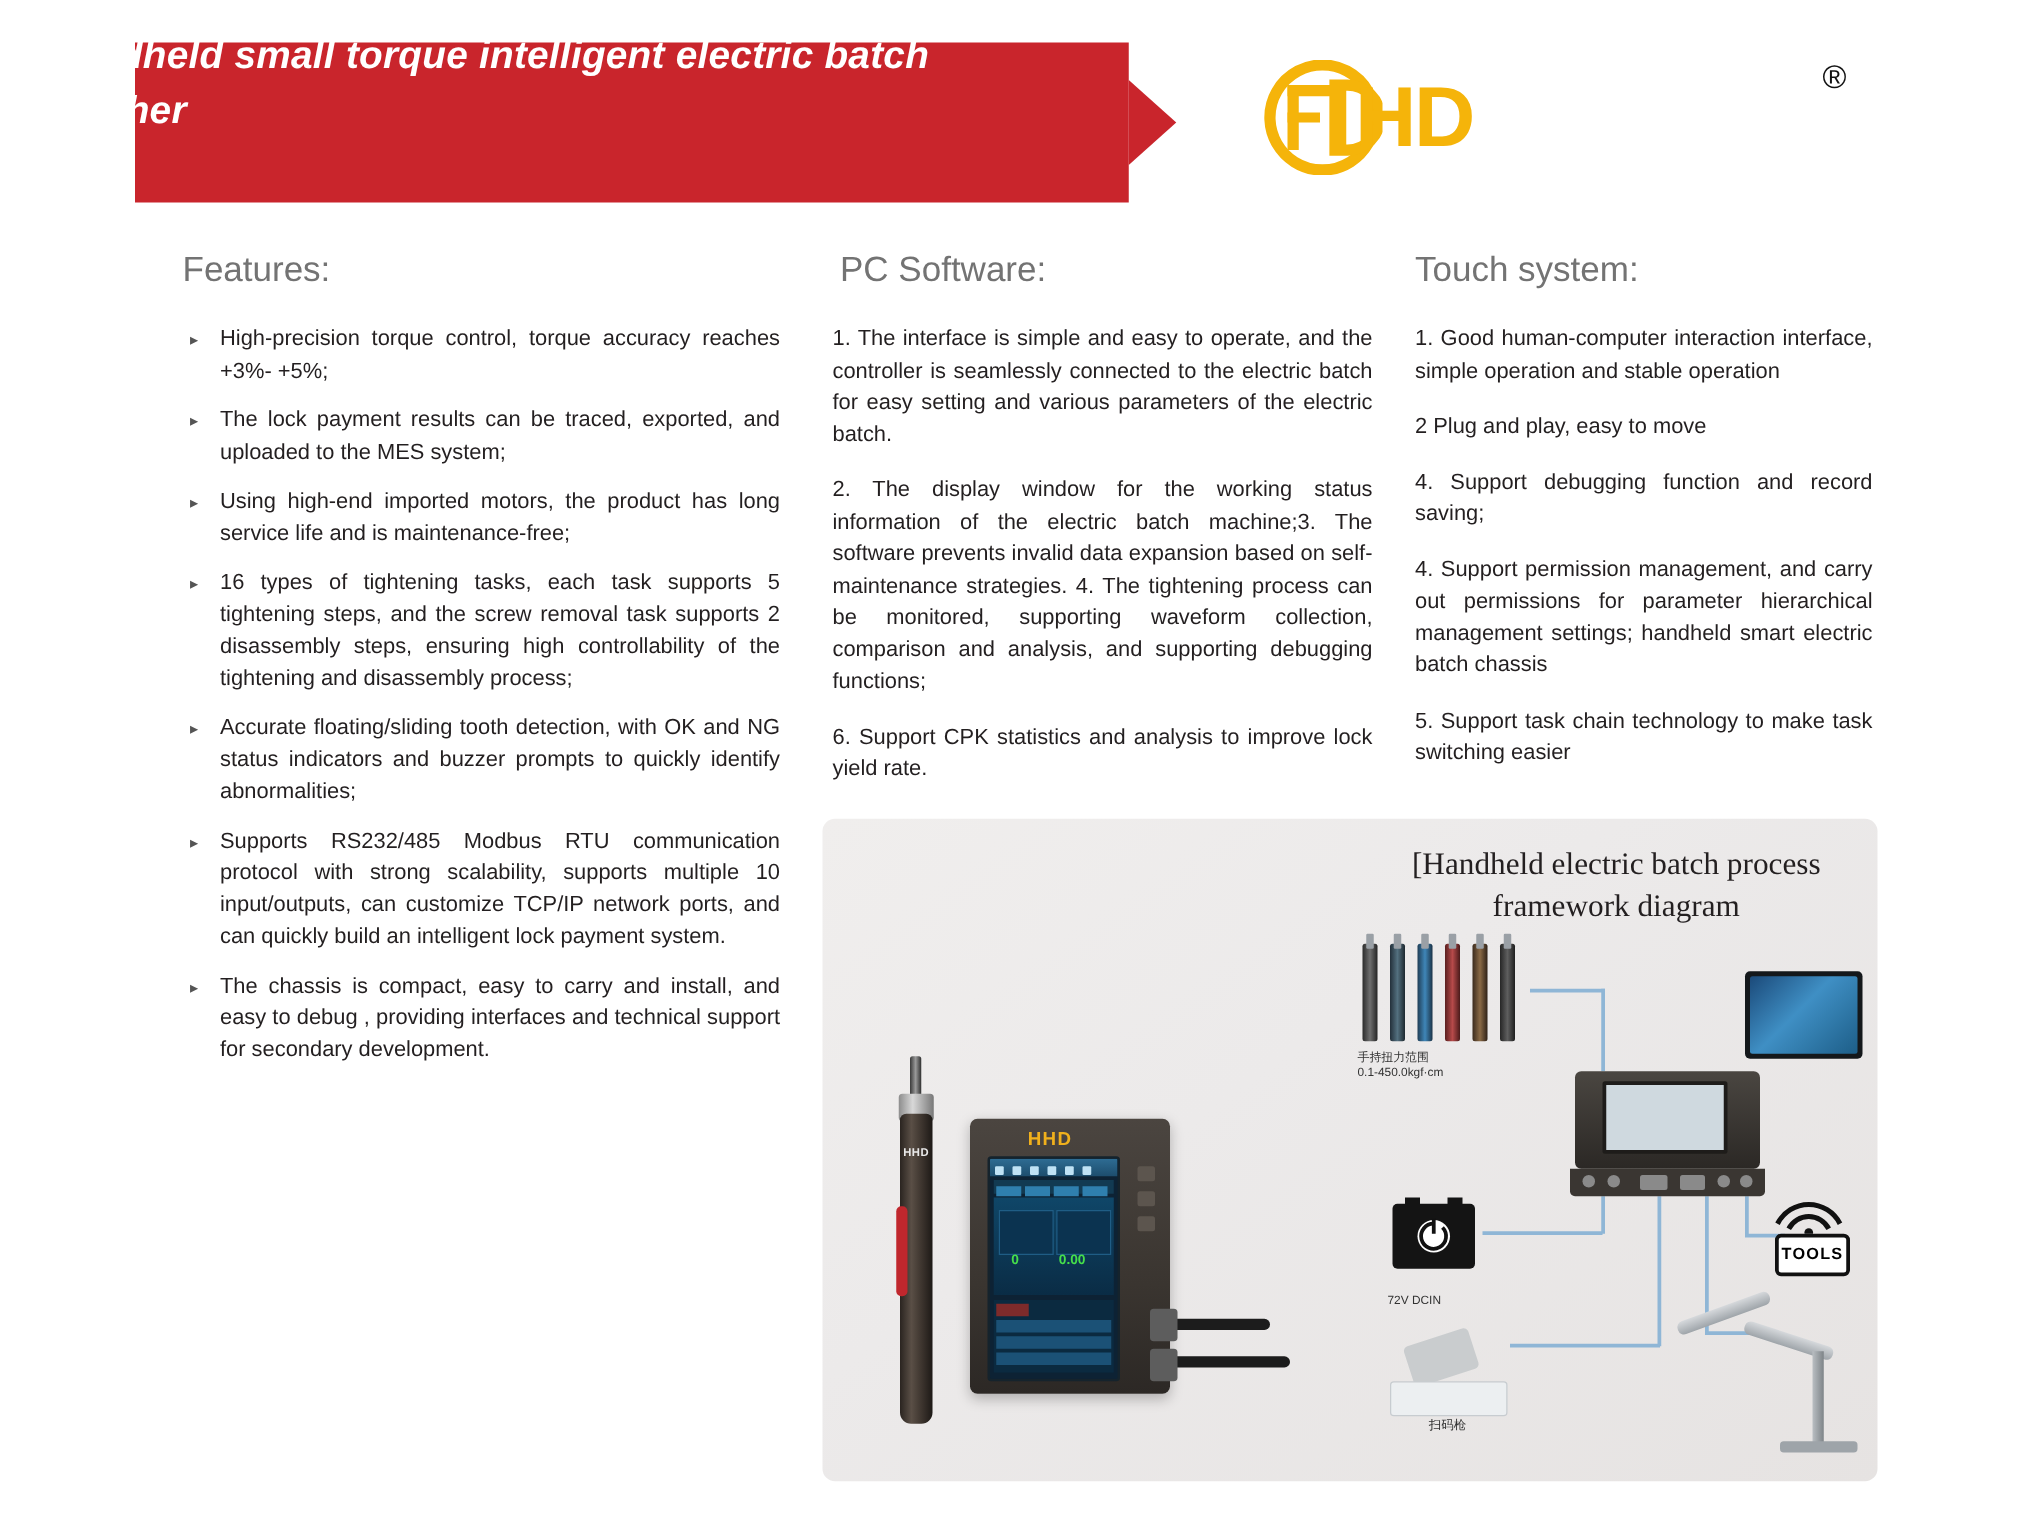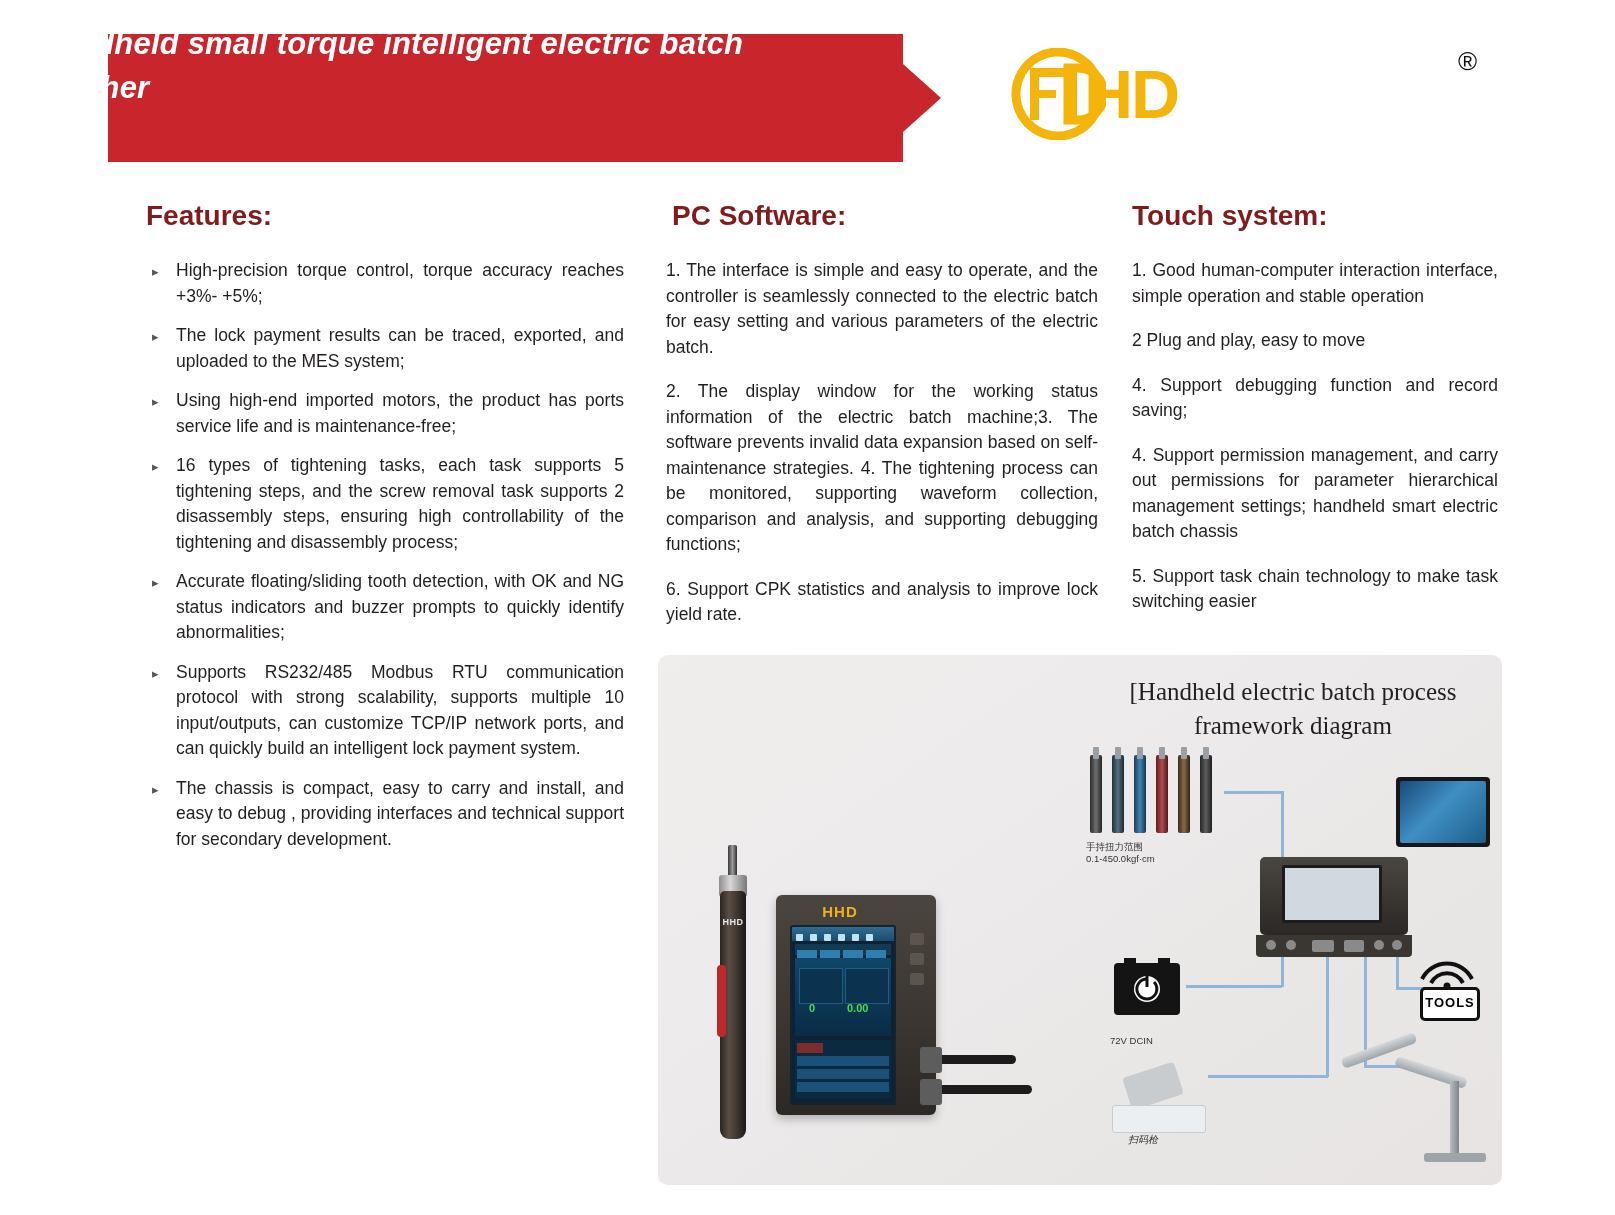--- a/index.html
+++ b/index.html
@@ -88,22 +88,22 @@
     left: 0px;
     top: 6px;
     width: 96px;
     height: 92px;
   }
 
   
   .col-title {
     position: absolute;
     font-size: 28px;
-    font-weight: bold;
-    color: #7f1d1d;
+    font-weight: normal;
+    color: #737373;
   }
   .col {
     position: absolute;
     color: #231f20;
     font-size: 17.5px;
     line-height: 25.5px;
     text-align: justify;
   }
   .col p { margin: 0 0 19px 0; }
 
@@ -361,22 +361,22 @@
   }
   .scanner .body {
     position:absolute; left:14px; top:4px; width:54px; height:34px;
     background:#c9ccce; border-radius:4px; transform:rotate(-18deg);
   }
   .scanner .base {
     position:absolute; left:0px; top:40px; width:92px; height:26px;
     background:#eceff1; border:1px solid #c7ccd0; border-radius:3px;
   }
   .scanner .lbl {
-    position:absolute; left:16px; top:68px; width:92px; 
-    font-size:10px; color:#333;font-style:italic;
+    position:absolute; left:0; top:68px; width:92px; text-align:center;
+    font-size:10px; color:#333;
   }
   .arm {
     position:absolute; left:260px; top:300px; width:150px; height:125px;
   }
   .arm .seg {
     position:absolute; background:linear-gradient(180deg,#d6d9dc,#9ea4a9);
     border-radius:5px;
   }
   .arm .post {
     position:absolute; left:112px; top:36px; width:9px; height:76px;
@@ -418,21 +418,21 @@
   <div class="feat-item">
     <span class="bullet">▸</span>
     <span>High-precision torque control, torque accuracy reaches +3%- +5%;</span>
   </div>
   <div class="feat-item">
     <span class="bullet">▸</span>
     <span>The lock payment results can be traced, exported, and uploaded to the MES system;</span>
   </div>
   <div class="feat-item">
     <span class="bullet">▸</span>
-    <span>Using high-end imported motors, the product has ports service life and is maintenance-free;</span>
+    <span>Using high-end imported motors, the product has long service life and is maintenance-free;</span>
   </div>
   <div class="feat-item">
     <span class="bullet">▸</span>
     <span>16 types of tightening tasks, each task supports 5 tightening steps, and the screw removal task supports 2 disassembly steps, ensuring high controllability of the tightening and disassembly process;</span>
   </div>
   <div class="feat-item">
     <span class="bullet">▸</span>
     <span>Accurate floating/sliding tooth detection, with OK and NG status indicators and buzzer prompts to quickly identify abnormalities;</span>
   </div>
   <div class="feat-item">

